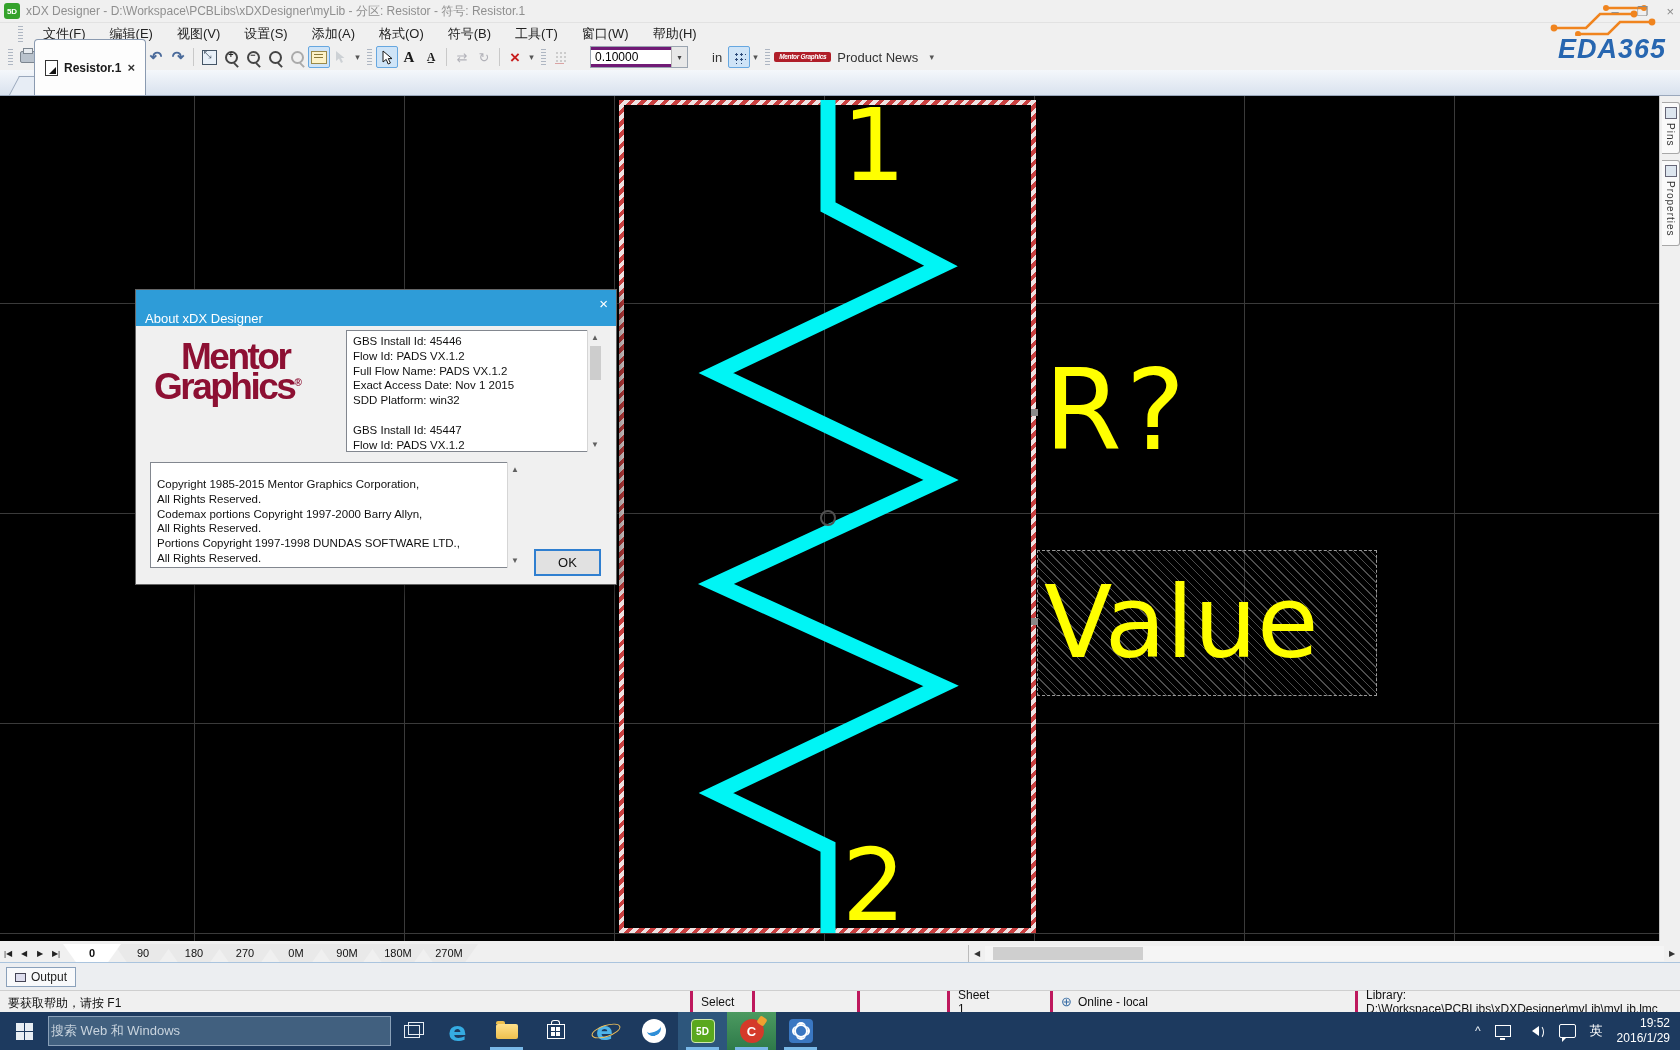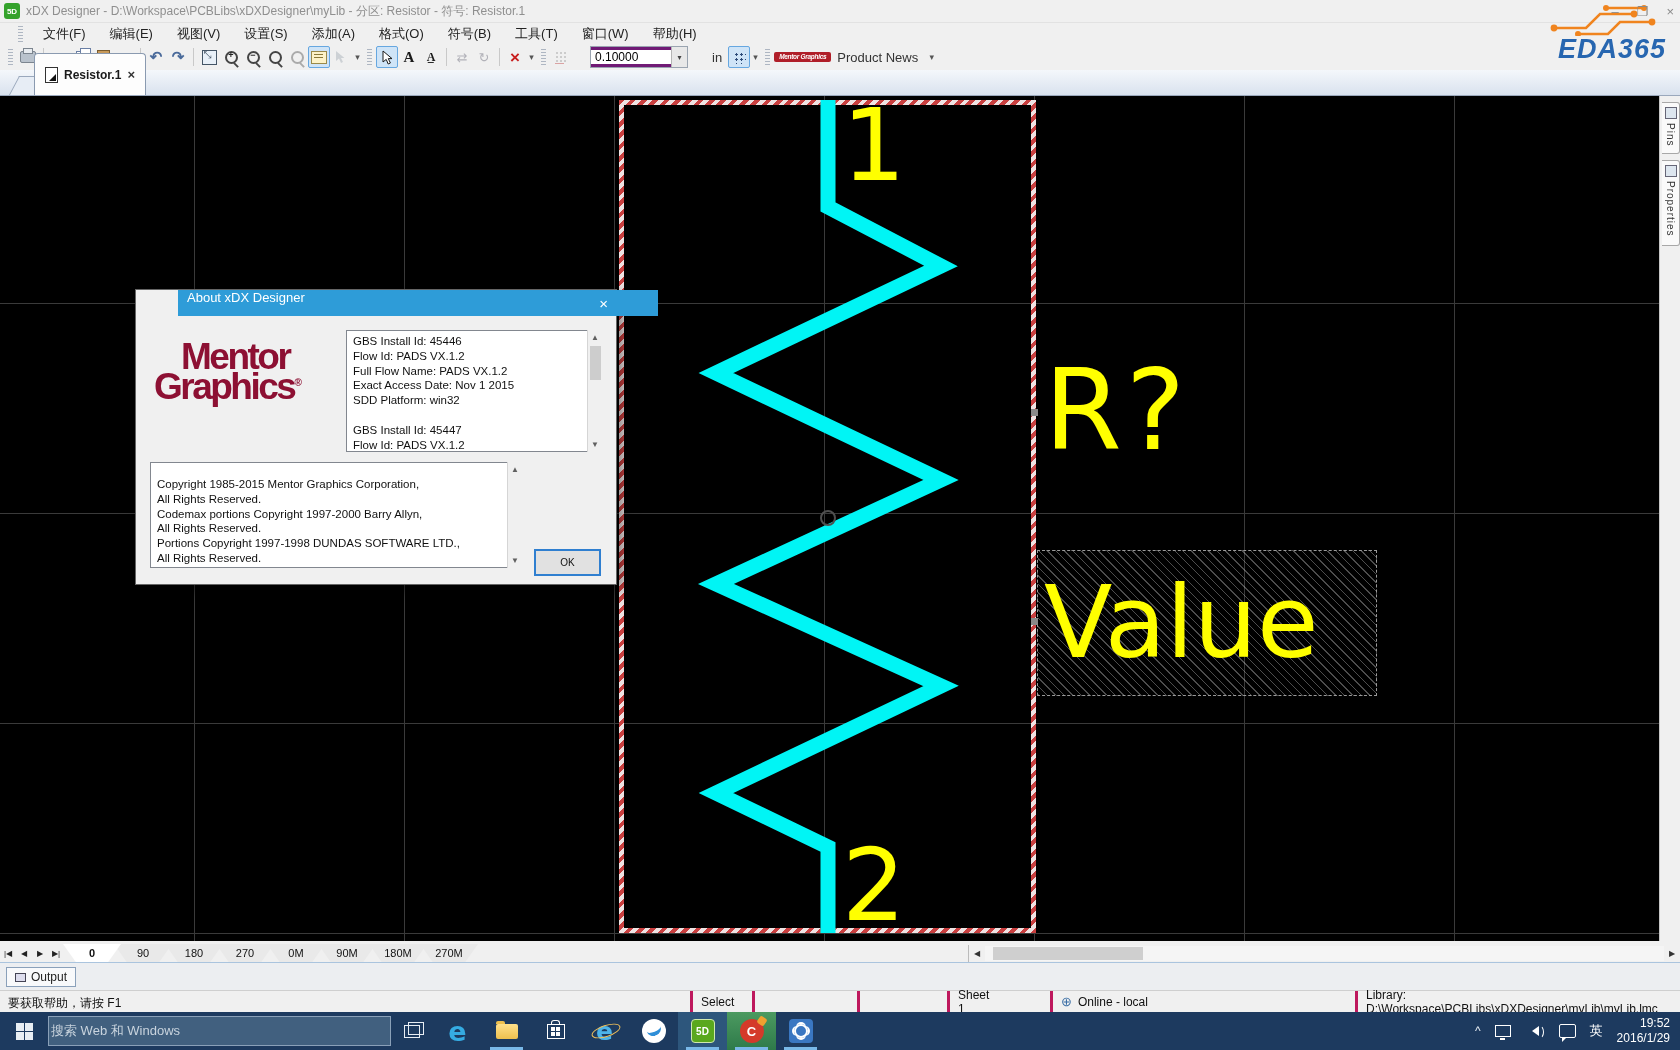--- a/index.html
+++ b/index.html
@@ -59,21 +59,21 @@
   .unitlabel{margin:0 6px;color:#333;font-size:13px;}
   .mentorbadge{background:#b01e28;color:#fff;font-size:6.5px;font-weight:bold;line-height:1.05;
     padding:2px 5px;border-radius:2px;font-style:italic;letter-spacing:-.3px;text-align:center;}
   .pnews{margin:0 8px 0 6px;color:#333;font-size:13px;}
   
   .tabbar{position:absolute;left:0;top:70px;width:1680px;height:26px;
     background:linear-gradient(#f4f7fb,#d9e2ee);border-bottom:1px solid #9aa8bc;box-sizing:border-box;}
   .tabstub{position:absolute;left:14px;bottom:0;width:26px;height:18px;background:#e7edf5;
     border:1px solid #9aa8bc;border-bottom:none;transform:skewX(-28deg);}
   .doctab{position:absolute;left:34px;bottom:0;height:23px;background:#fdfdfd;border:1px solid #8a9ab0;border-bottom:none;
-    border-radius:4px 4px 0 0;display:flex;align-items:center;gap:6px;padding:9px 10px;}
+    border-radius:4px 4px 0 0;display:flex;align-items:center;gap:6px;padding:16px 10px;}
   .doctab .sheeticon{width:11px;height:14px;background:#fff;border:1px solid #333;position:relative;}
   .doctab .sheeticon:before{content:"";position:absolute;right:1px;bottom:1px;border-style:solid;border-width:0 0 7px 7px;border-color:transparent transparent #111 transparent;}
   .doctab .lbl{font-size:12px;font-weight:bold;color:#1a1a1a;}
   .doctab .x{font-size:13px;color:#333;font-weight:bold;}
   
   .workspace{position:absolute;left:0;top:96px;width:1680px;height:845px;}
   .canvas{position:absolute;left:0;top:0;width:1659px;height:845px;background-color:#000;
     background-image:linear-gradient(#3a3a3a 1px,transparent 1px),linear-gradient(90deg,#3a3a3a 1px,transparent 1px);
     background-size:210px 210px;background-position:194px 207px;overflow:hidden;}
   .boundary{position:absolute;left:619px;top:4px;width:417px;height:833px;box-sizing:border-box;
@@ -90,39 +90,39 @@
   .pinmark{position:absolute;width:7px;height:7px;background:#8a8a8a;}
   
   .dock{position:absolute;left:1659px;top:0;width:21px;height:845px;background:#f0f0f0;border-left:1px solid #c5c5c5;box-sizing:border-box;}
   .vtab{position:absolute;left:2px;width:18px;background:#fafafa;border:1px solid #a8a8a8;border-left:none;
     border-radius:0 3px 3px 0;display:flex;flex-direction:column;align-items:center;padding:4px 0;box-sizing:border-box;gap:4px;}
   .vtab .mini{width:10px;height:10px;border:1px solid #667;background:#dde6ef;flex:none;}
   .vtab .vtxt{writing-mode:vertical-rl;font-size:10px;color:#333;letter-spacing:1px;}
   
   .dialog{position:absolute;left:135px;top:289px;width:482px;height:296px;background:#f0f0f0;
     border:1px solid #666;box-shadow:4px 5px 14px rgba(0,0,0,.55);z-index:50;box-sizing:border-box;}
-  .dlg-title{position:absolute;left:0;top:0;width:100%;height:26px;background:#2e9cd8;color:#fff;
-    display:flex;align-items:flex-start;padding-left:9px;box-sizing:border-box;font-size:13px;margin-left:42px;}
+  .dlg-title{position:absolute;left:0;top:0;width:100%;height:36px;background:#2e9cd8;color:#fff;
+    display:flex;align-items:flex-end;padding-left:9px;box-sizing:border-box;font-size:13px;}
   .dlg-close{position:absolute;right:8px;top:0;height:26px;display:flex;align-items:center;color:#fff;font-size:15px;}
   .mentorlogo{position:absolute;left:18px;top:52px;color:#8d1033;font-weight:bold;line-height:.8;letter-spacing:-2.5px;}
   .mentorlogo .l1{font-size:37px;margin-left:27px;}
   .mentorlogo .l2{font-size:37px;}
   .mentorlogo sup{font-size:10px;letter-spacing:0;}
   .infobox{position:absolute;left:210px;top:40px;width:256px;height:122px;background:#fff;border:1px solid #82878f;
     box-sizing:border-box;font-size:11.5px;line-height:14.8px;color:#111;padding:3px 20px 3px 6px;
     white-space:pre-line;overflow:hidden;font-family:"Liberation Sans",sans-serif;}
   .copybox{position:absolute;left:14px;top:172px;width:372px;height:106px;background:#fff;border:1px solid #82878f;
     box-sizing:border-box;font-size:11.5px;line-height:14.8px;color:#111;padding:14px 20px 3px 6px;white-space:pre-line;overflow:hidden;}
   .vsb{position:absolute;top:0;right:0;width:15px;height:100%;background:#f0f0f0;border-left:1px solid #d5d5d5;box-sizing:border-box;}
   .vsb .ar{position:absolute;left:0;width:100%;height:15px;color:#606060;font-size:8px;display:flex;align-items:center;justify-content:center;}
   .vsb .up{top:0;} .vsb .dn{bottom:0;}
   .vsb .thumb{position:absolute;left:2px;top:16px;width:11px;height:34px;background:#cdcdcd;}
   .okbtn{position:absolute;left:398px;top:259px;width:67px;height:27px;background:#e1e1e1;
     border:2px solid #2f7fd0;box-sizing:border-box;display:flex;align-items:center;justify-content:center;
-    font-size:10px;color:#111;}
+    font-size:13px;color:#111;}
   
   .sheetstrip{position:absolute;left:0;top:941px;width:1680px;height:22px;background:#f0f0f0;
     border-bottom:1px solid #aac4de;box-sizing:border-box;display:flex;align-items:flex-end;}
   .navbtn{width:16px;height:18px;display:flex;align-items:center;justify-content:center;font-size:8px;color:#222;}
   .stabs{display:flex;align-items:flex-end;height:20px;margin-left:6px;}
   .stab{height:18px;min-width:34px;padding:0 12px;margin-left:-7px;display:flex;align-items:center;justify-content:center;
     font-size:11px;color:#111;background:#e9e9e9;clip-path:polygon(0 0,100% 0,78% 100%,22% 100%);
     filter:drop-shadow(0 0 .6px #777);}
   .stab.active{background:#fff;z-index:3;font-weight:bold;}
   .hsb{flex:1;height:17px;margin-left:10px;display:flex;align-items:center;background:#f0f0f0;border-left:1px solid #bbb;}

